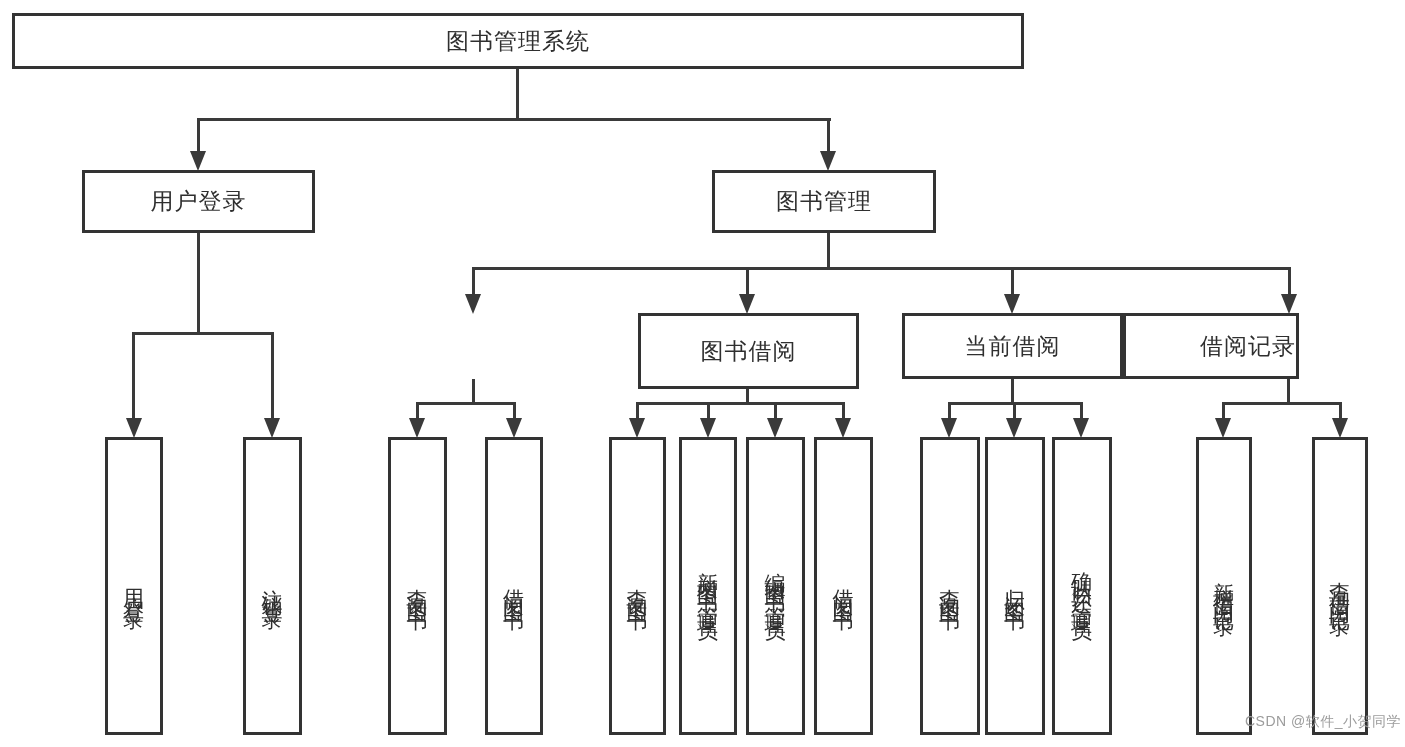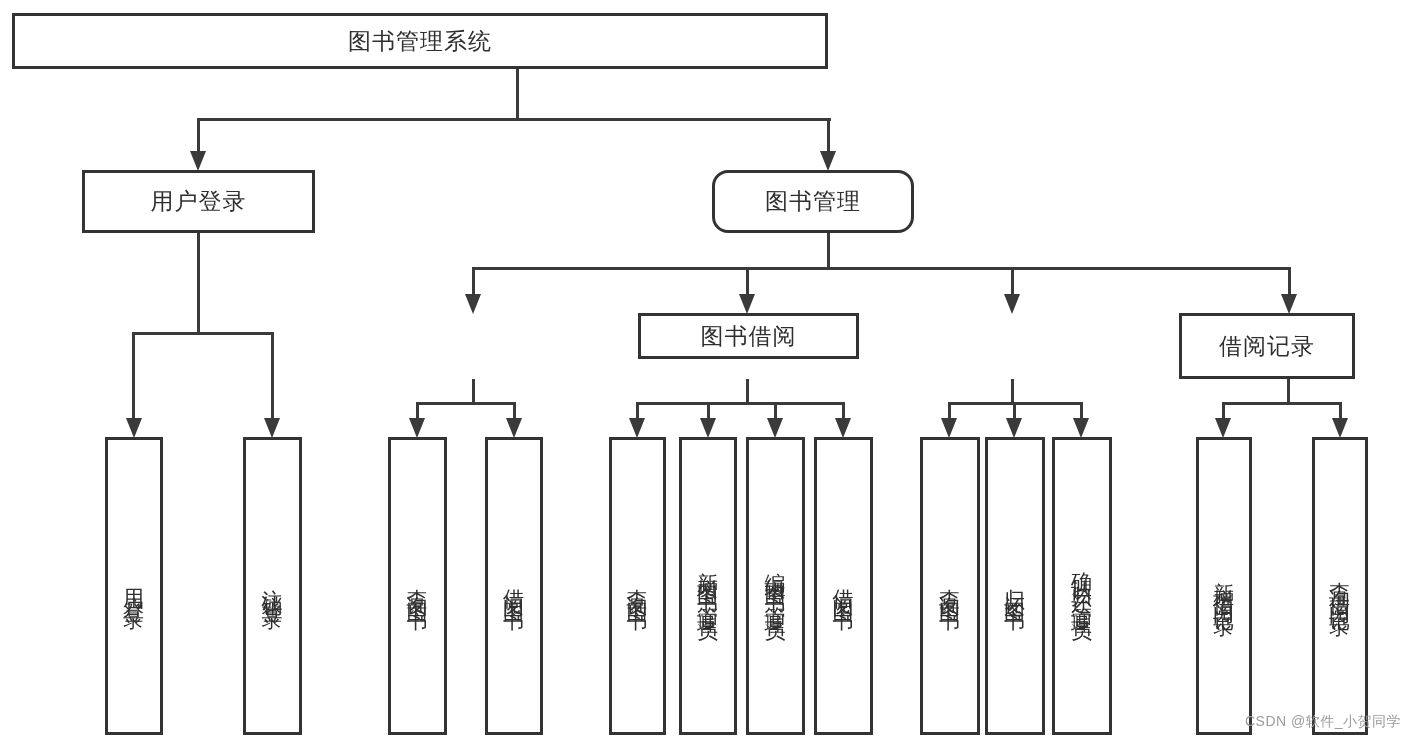--- a/index.html
+++ b/index.html
@@ -65,35 +65,35 @@
     letter-spacing:0.5px;
     z-index:5;
     white-space:nowrap;
   }
 </style>
 </head>
 <body>
 
 <div id="canvas">
 
-  <div class="box" style="left:12px;top:13px;width:816px;height:56px;">
+  <div class="box" style="left:12px;top:13px;width:1012px;height:56px;">
     <span>图书管理系统</span>
   </div>
 
   <div class="ln" style="left:516px;top:69px;width:3px;height:52px;"></div>
   <div class="ln" style="left:197px;top:118px;width:634px;height:3px;"></div>
   <div class="ln" style="left:197px;top:118px;width:3px;height:34px;"></div>
   <div class="ar" style="left:190px;top:151px;"></div>
   <div class="ln" style="left:827px;top:118px;width:3px;height:34px;"></div>
   <div class="ar" style="left:820px;top:151px;"></div>
 
   <div class="box" style="left:82px;top:170px;width:233px;height:63px;">
     <span>用户登录</span>
   </div>
-  <div class="box" style="left:712px;top:170px;width:202px;height:63px;border-radius:16px;">
+  <div class="box" style="left:712px;top:170px;width:224px;height:63px;">
     <span>图书管理</span>
   </div>
 
   <div class="ln" style="left:197px;top:233px;width:3px;height:102px;"></div>
   <div class="ln" style="left:132px;top:332px;width:142px;height:3px;"></div>
   <div class="ln" style="left:132px;top:332px;width:3px;height:87px;"></div>
   <div class="ar" style="left:126px;top:418px;"></div>
   <div class="ln" style="left:271px;top:332px;width:3px;height:87px;"></div>
   <div class="ar" style="left:264px;top:418px;"></div>
 
@@ -101,24 +101,27 @@
   <div class="ln" style="left:472px;top:267px;width:819px;height:3px;"></div>
   <div class="ln" style="left:472px;top:267px;width:3px;height:28px;"></div>
   <div class="ar" style="left:465px;top:294px;"></div>
   <div class="ln" style="left:746px;top:267px;width:3px;height:28px;"></div>
   <div class="ar" style="left:739px;top:294px;"></div>
   <div class="ln" style="left:1011px;top:267px;width:3px;height:28px;"></div>
   <div class="ar" style="left:1004px;top:294px;"></div>
   <div class="ln" style="left:1288px;top:267px;width:3px;height:28px;"></div>
   <div class="ar" style="left:1281px;top:294px;"></div>
 
-  <div class="box" style="left:638px;top:313px;width:221px;height:46px;">
+  <div class="box" style="left:638px;top:313px;width:221px;height:76px;">
     <span>图书借阅</span>
   </div>
-  <div class="box" style="left:1179px;top:313px;width:176px;height:66px;">
+  <div class="box" style="left:902px;top:313px;width:221px;height:66px;">
+    <span>当前借阅</span>
+  </div>
+  <div class="box" style="left:1123px;top:313px;width:176px;height:66px;justify-content:flex-end;">
     <span>借阅记录</span>
   </div>
 
   <div class="ln" style="left:472px;top:379px;width:3px;height:26px;"></div>
   <div class="ln" style="left:416px;top:402px;width:100px;height:3px;"></div>
   <div class="ln" style="left:416px;top:402px;width:3px;height:17px;"></div>
   <div class="ar" style="left:409px;top:418px;"></div>
   <div class="ln" style="left:513px;top:402px;width:3px;height:17px;"></div>
   <div class="ar" style="left:506px;top:418px;"></div>
 

